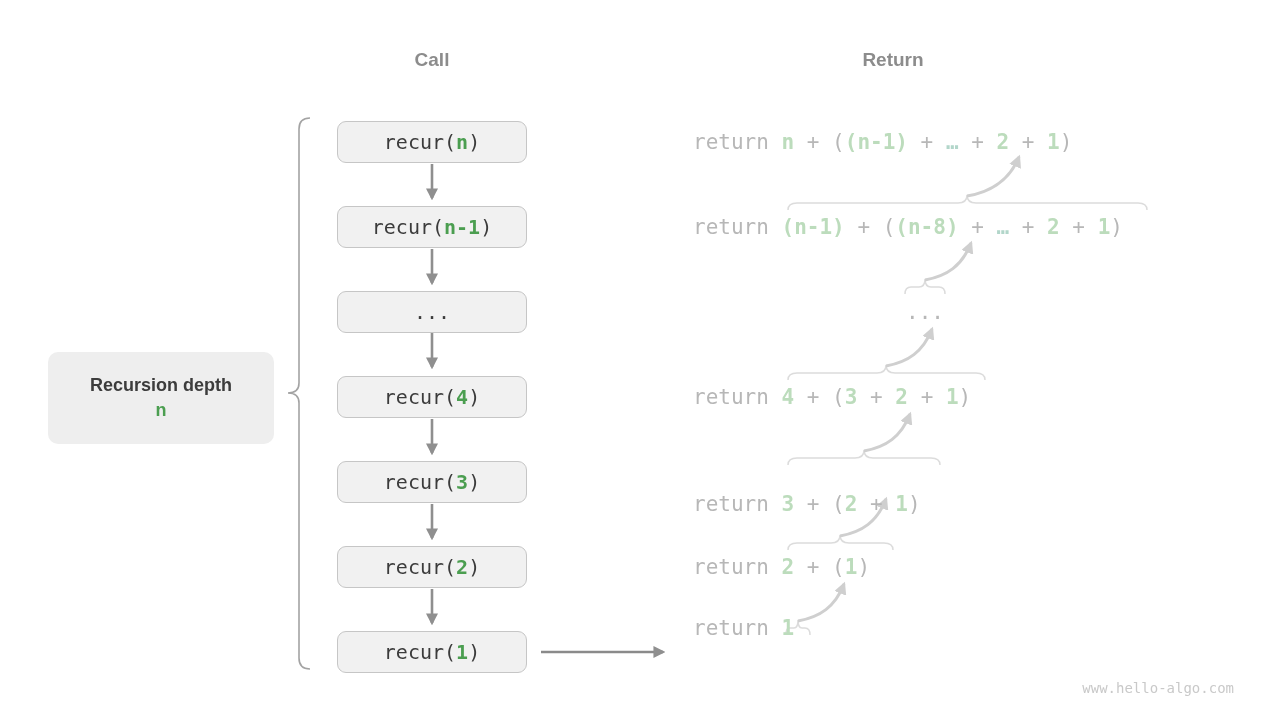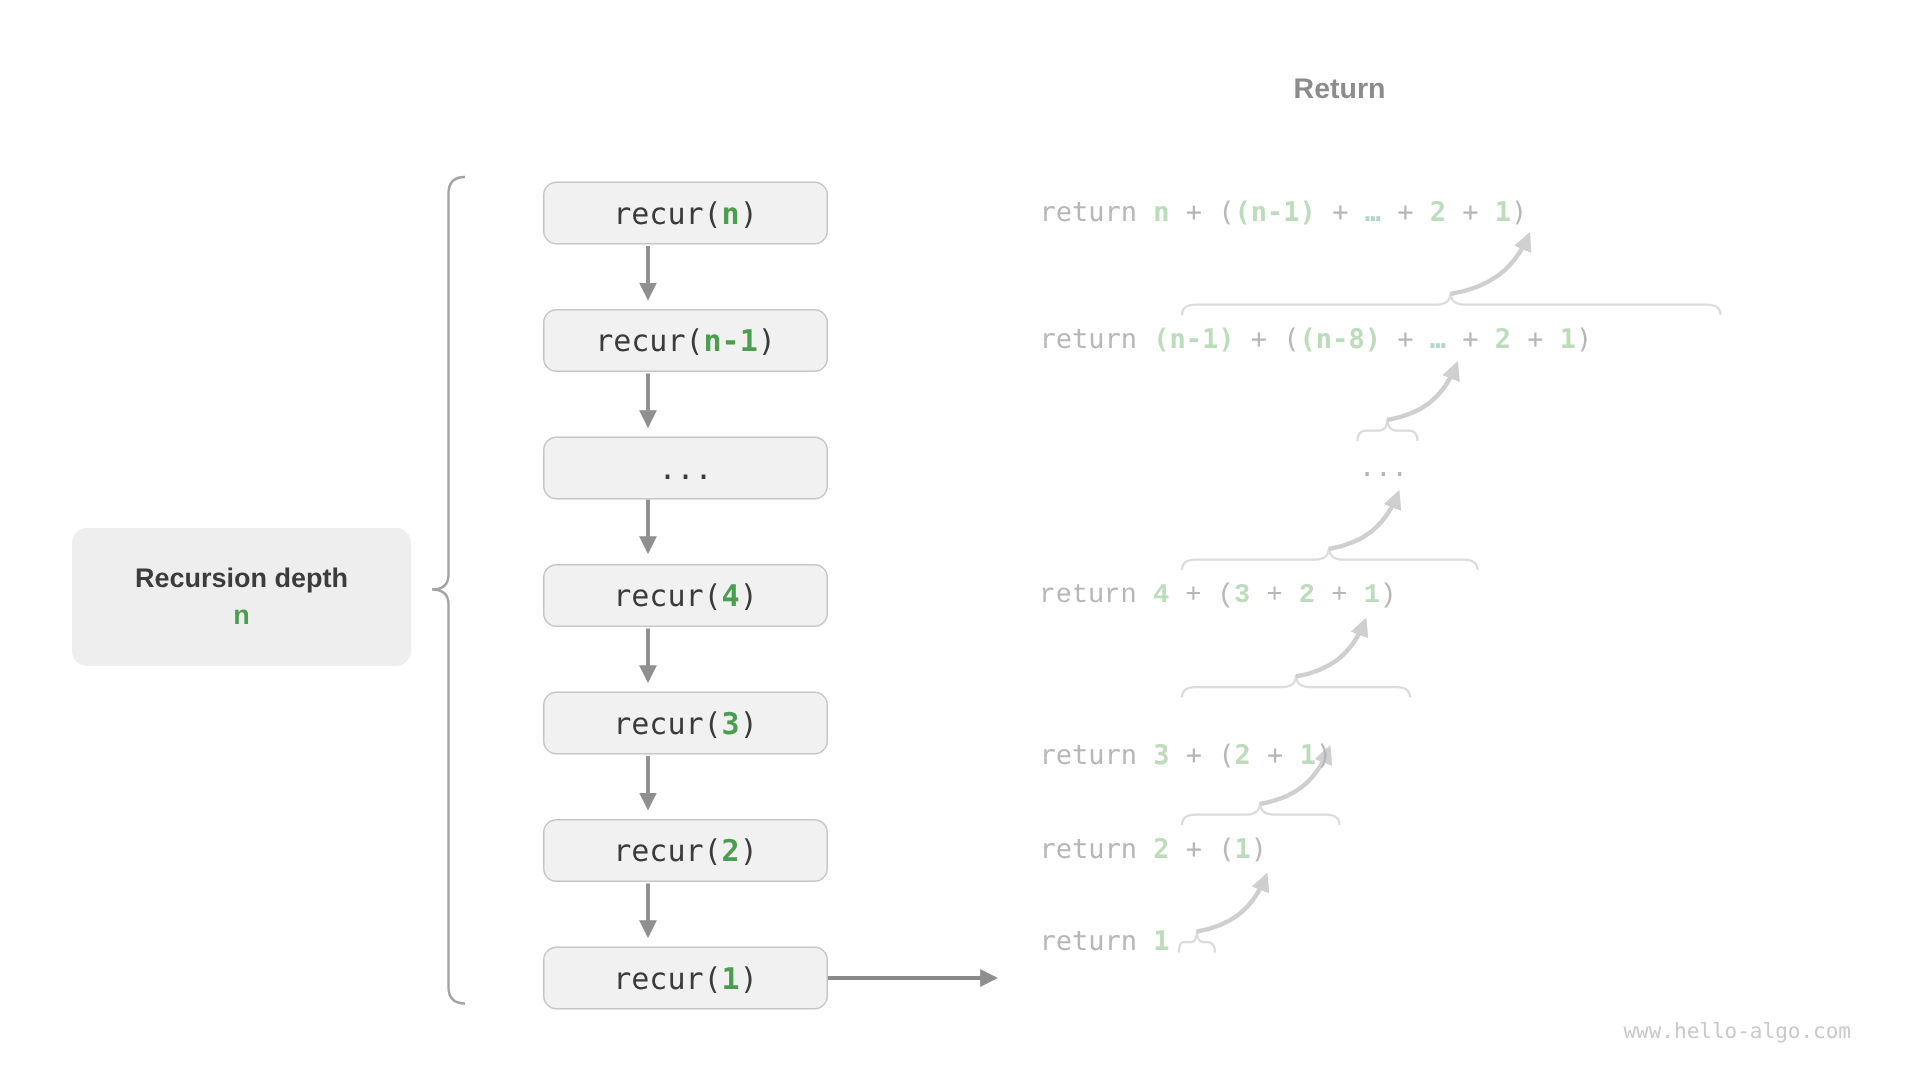--- a/index.html
+++ b/index.html
@@ -13,27 +13,27 @@
     position:absolute;top:48px;height:24px;line-height:24px;text-align:center;
     font-size:19px;font-weight:bold;color:var(--header-gray,#8c8c8c);
   }
   #header-call{left:337px;width:190px;}
   #header-return{left:693px;width:400px;}
 
   .call-box{
     position:absolute;left:337px;width:190px;height:42px;box-sizing:border-box;
     background:var(--box-fill,#f1f1f1);border:1.5px solid var(--box-border,#c6c6c6);
     border-radius:9px;display:flex;align-items:center;justify-content:center;
-    font-family:"DejaVu Sans Mono",monospace;font-size:20px;color:var(--code-text,#3b3b3b);margin-left:25px;
+    font-family:"DejaVu Sans Mono",monospace;font-size:20px;color:var(--code-text,#3b3b3b);
   }
   .call-box .arg{color:var(--green,#4b9e50);font-weight:bold;}
 
   .return-row{
     position:absolute;left:693px;height:28px;line-height:28px;white-space:pre;
-    font-family:"DejaVu Sans Mono",monospace;font-size:18px;
+    font-family:"DejaVu Sans Mono",monospace;font-size:21px;
   }
   .return-row .kw,.return-row .op{color:var(--faded-gray,#b7b7b7);}
   .return-row .val{color:var(--faded-green,#bcdcbc);font-weight:bold;}
   .return-row .dots{color:var(--faded-teal,#b2d6ca);font-weight:bold;}
 
   .depth-label{
     position:absolute;left:48px;top:352px;width:226px;height:92px;
     background:var(--label-fill,#eeeeee);border-radius:10px;
     display:flex;flex-direction:column;align-items:center;justify-content:center;gap:4px;
   }
@@ -90,20 +90,21 @@
     <g stroke="#cfcfcf" stroke-width="3" fill="none">
       <path d="M967,196 C991,192 1009,181 1019,157" marker-end="url(#head-light)"></path>
       <path d="M925,280 C947,276 962,266 971,243" marker-end="url(#head-light)"></path>
       <path d="M886,366 C908,362 923,352 932,329" marker-end="url(#head-light)"></path>
       <path d="M864,451 C886,447 901,437 910,414" marker-end="url(#head-light)"></path>
       <path d="M840,536 C862,532 877,522 886,499" marker-end="url(#head-light)"></path>
       <path d="M798,621 C820,617 835,607 844,584" marker-end="url(#head-light)"></path>
     </g>
   </svg>
 
+  <div class="col-header" id="header-call">Call</div>
   <div class="col-header" id="header-return">Return</div>
 
   <div class="depth-label">
     <div class="line1">Recursion depth</div>
     <div class="line2">n</div>
   </div>
 
   <div id="call-column">
       <div class="call-box" style="top: 121px;">
         <span class="code">recur(</span>
@@ -137,21 +138,21 @@
         <span class="code">recur(</span>
         <span class="arg">1</span>
         <span class="code">)</span>
       </div>
     </div>
 
   <div id="return-column">
       <div class="return-row" style="top: 128px;"><span class="kw">return </span><span class="val">n</span><span class="op"> + (</span><span class="val">(n-1)</span><span class="op"> + </span><span class="dots">…</span><span class="op"> + </span><span class="val">2</span><span class="op"> + </span><span class="val">1</span><span class="op">)</span></div>
       <div class="return-row" style="top: 213px;"><span class="kw">return </span><span class="val">(n-1)</span><span class="op"> + (</span><span class="val">(n-8)</span><span class="op"> + </span><span class="dots">…</span><span class="op"> + </span><span class="val">2</span><span class="op"> + </span><span class="val">1</span><span class="op">)</span></div>
       <div class="return-row" style="top: 298px; left: 906px;"><span class="kw">...</span></div>
-      <div class="return-row" style="top: 383px; font-family: Liberation Mono, monospace;"><span class="kw">return </span><span class="val">4</span><span class="op"> + (</span><span class="val">3</span><span class="op"> + </span><span class="val">2</span><span class="op"> + </span><span class="val">1</span><span class="op">)</span></div>
+      <div class="return-row" style="top: 383px;"><span class="kw">return </span><span class="val">4</span><span class="op"> + (</span><span class="val">3</span><span class="op"> + </span><span class="val">2</span><span class="op"> + </span><span class="val">1</span><span class="op">)</span></div>
       <div class="return-row" style="top: 468px; margin-top: 22px;"><span class="kw">return </span><span class="val">3</span><span class="op"> + (</span><span class="val">2</span><span class="op"> + </span><span class="val">1</span><span class="op">)</span></div>
       <div class="return-row" style="top: 553px;"><span class="kw">return </span><span class="val">2</span><span class="op"> + (</span><span class="val">1</span><span class="op">)</span></div>
       <div class="return-row" style="top: 614px;"><span class="kw">return </span><span class="val">1</span></div>
     </div>
 
 
   <div class="watermark">www.hello-algo.com</div>
 
 </div>
 

